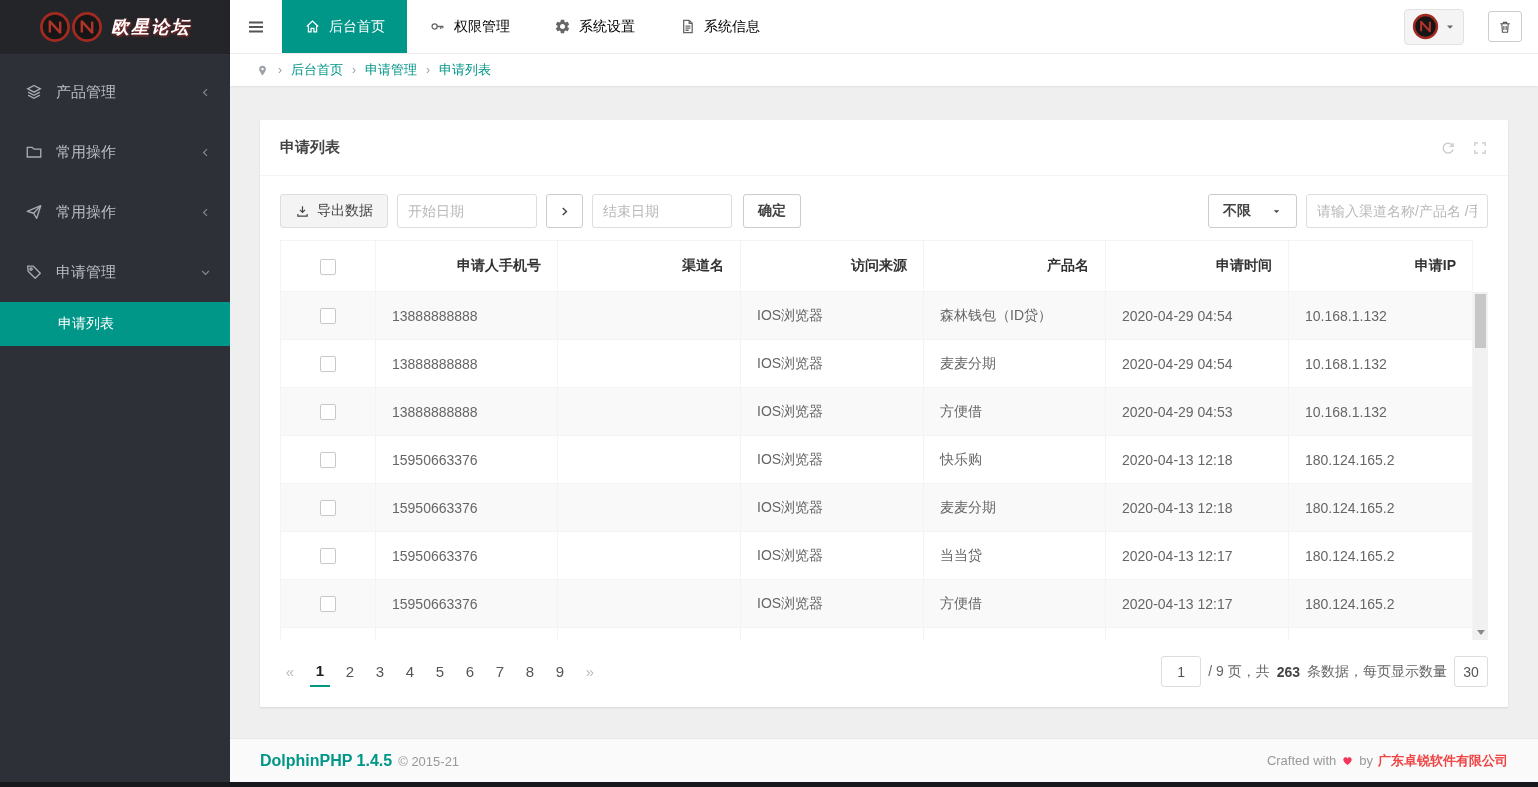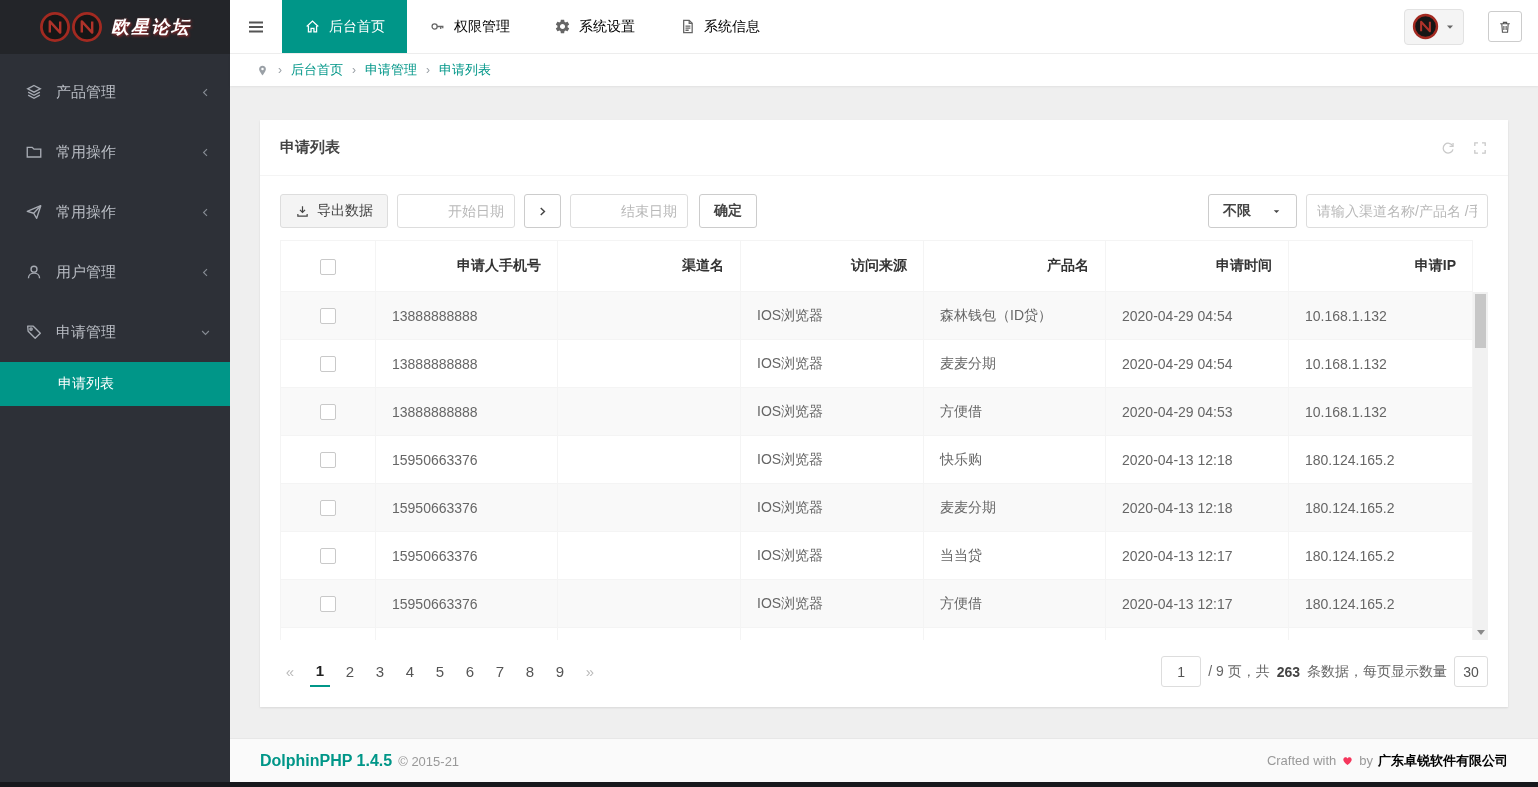--- a/index.html
+++ b/index.html
@@ -49,21 +49,21 @@
 
   
   .toolbar { display:flex; align-items:center; gap:9px; margin-bottom:12px; }
   .btn { height:34px; border:1px solid #ccc; background:#fff; border-radius:3px; font-size:14px; color:#444; display:inline-flex; align-items:center; gap:7px; padding:0 14px; cursor:pointer; white-space:nowrap; font-family:inherit; }
   .btn-export { background:#f4f4f4; border-color:#ddd; }
   .btn-range { padding:0 11px; }
   .btn-confirm { font-weight:bold; margin-left:2px; }
   .btn-filter { font-weight:bold; gap:20px; }
   .tinput { height:34px; border:1px solid #ddd; border-radius:3px; font-size:14px; color:#555; padding:0 10px; font-family:inherit; outline:none; }
   .tinput::placeholder { color:#b8b8b8; }
-  .date-input { width:118px; text-align:right; }
+  .date-input { width:140px; text-align:left; }
   .toolbar-right { margin-left:auto; display:flex; align-items:center; gap:9px; }
   .search-input { width:182px; }
 
   
   .table-wrap { position:relative; height:400px; overflow:hidden; }
   table { width:calc(100% - 15px); border-collapse:collapse; table-layout:fixed; }
   th,td { border:1px solid #f4f4f4; font-size:14px; padding:0 16px; white-space:nowrap; overflow:hidden; }
   th { height:51px; text-align:right; color:#333; font-weight:bold; background:#fff; }
   td { height:48px; color:#666; }
   tr.striped td { background:#f9f9f9; }
@@ -84,21 +84,21 @@
   .page-input { width:40px; height:31px; text-align:center; }
   .size-input { width:34px; height:31px; text-align:center; padding:0 4px; }
   .bold { font-weight:bold; color:#444; }
 
   
   .footer { height:44px; flex-shrink:0; background:#fafafa; border-top:1px solid #e7e7e7; display:flex; align-items:center; padding:0 30px; font-size:13px; color:#999; }
   .footer-left { display:flex; align-items:baseline; gap:6px; }
   .footer-brand { color:#009688; font-weight:bold; font-size:16px; cursor:pointer; }
   .footer-right { margin-left:auto; display:flex; align-items:center; gap:5px; }
   .heart { color:#f5365c; display:flex; }
-  .company { color:#000000; font-weight:bold; cursor:pointer; }
+  .company { color:#ef4444; font-weight:bold; cursor:pointer; }
 
   .bottom-strip { height:5px; flex-shrink:0; background:#17181c; }
 
   svg { display:block; }
 </style>
 </head>
 <body>
 
 <div class="screen">
 
@@ -232,34 +232,20 @@
             </svg>
         </span>
         <span>常用操作</span>
         <span class="chev">
           <svg viewBox="0 0 20 20" width="13" height="13" fill="none" stroke="currentColor" stroke-width="1.7">
               <path d="M12.3 4.8 L7 10 L12.3 15.2"></path>
             </svg>
         </span>
       </div>
 
-      <div class="menu-item">
-        <span class="micon">
-          <svg viewBox="0 0 20 20" width="18" height="18" fill="none" stroke="currentColor" stroke-width="1.5">
-              <circle cx="10" cy="6.9" r="3.3"></circle>
-              <path d="M3.8 17 C3.8 13.5 6.6 11.3 10 11.3 C13.4 11.3 16.2 13.5 16.2 17"></path>
-            </svg>
-        </span>
-        <span>用户管理</span>
-        <span class="chev">
-          <svg viewBox="0 0 20 20" width="13" height="13" fill="none" stroke="currentColor" stroke-width="1.7">
-              <path d="M12.3 4.8 L7 10 L12.3 15.2"></path>
-            </svg>
-        </span>
-      </div>
 
       <div class="menu-item">
         <span class="micon">
           <svg viewBox="0 0 20 20" width="18" height="18" fill="none" stroke="currentColor" stroke-width="1.5" stroke-linejoin="round">
               <path d="M3 3.5 H9.2 L17 11.3 L11.3 17 L3.5 9.2 Z"></path>
               <circle cx="6.7" cy="6.7" r="1.3"></circle>
             </svg>
         </span>
         <span>申请管理</span>
         <span class="chev">

